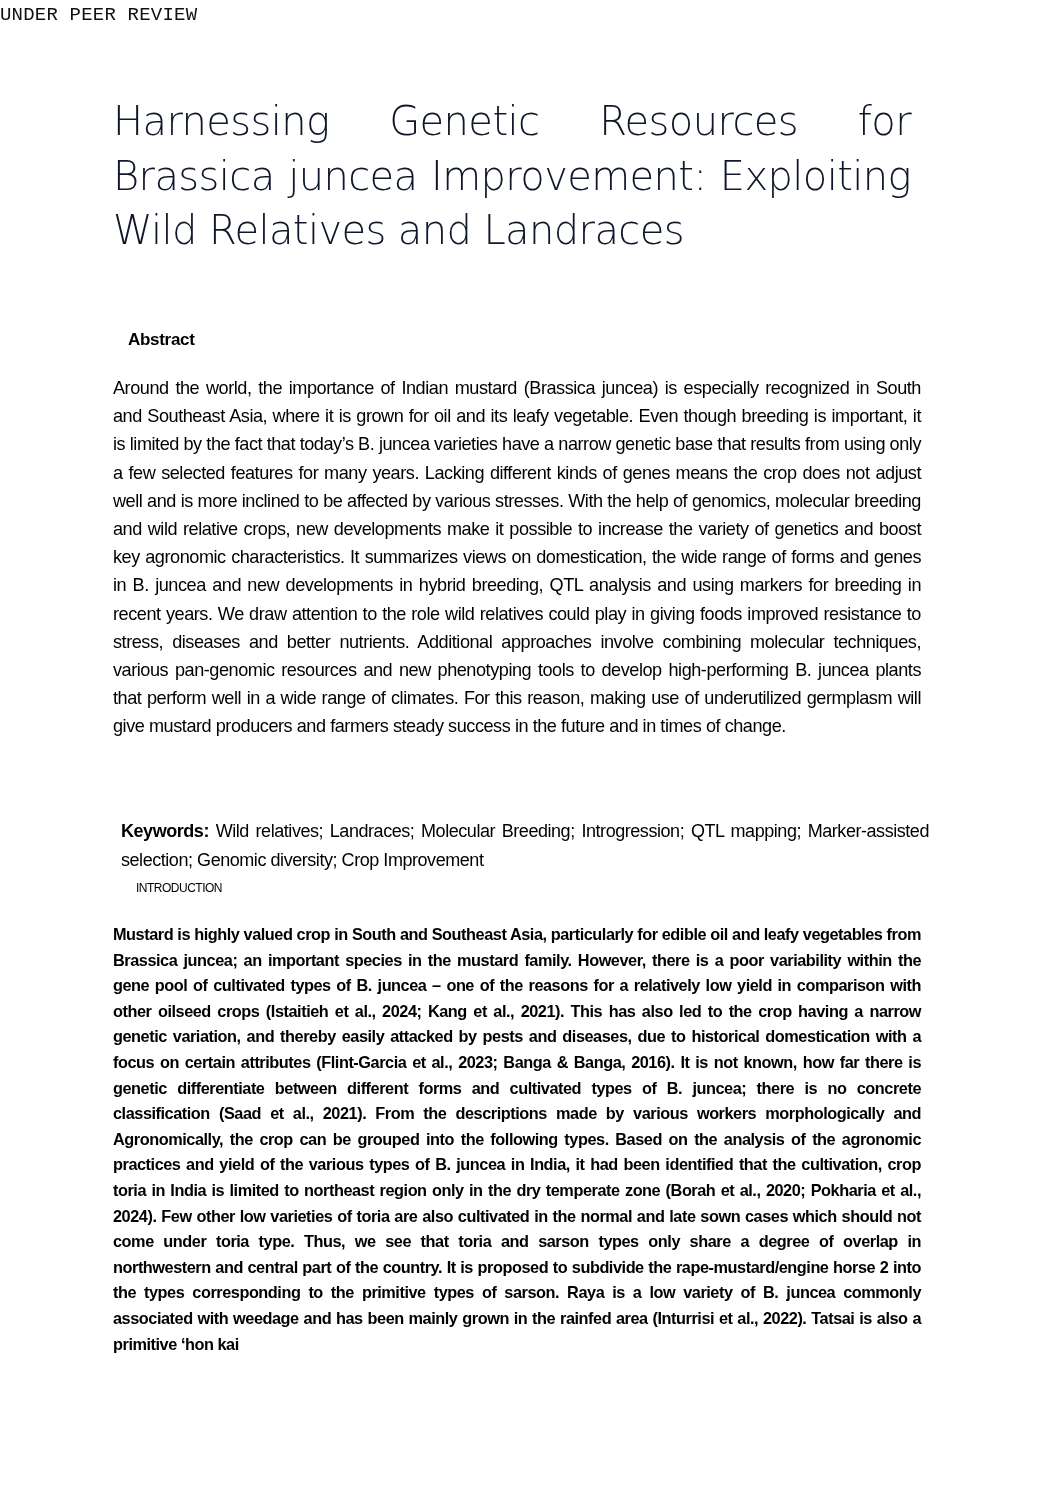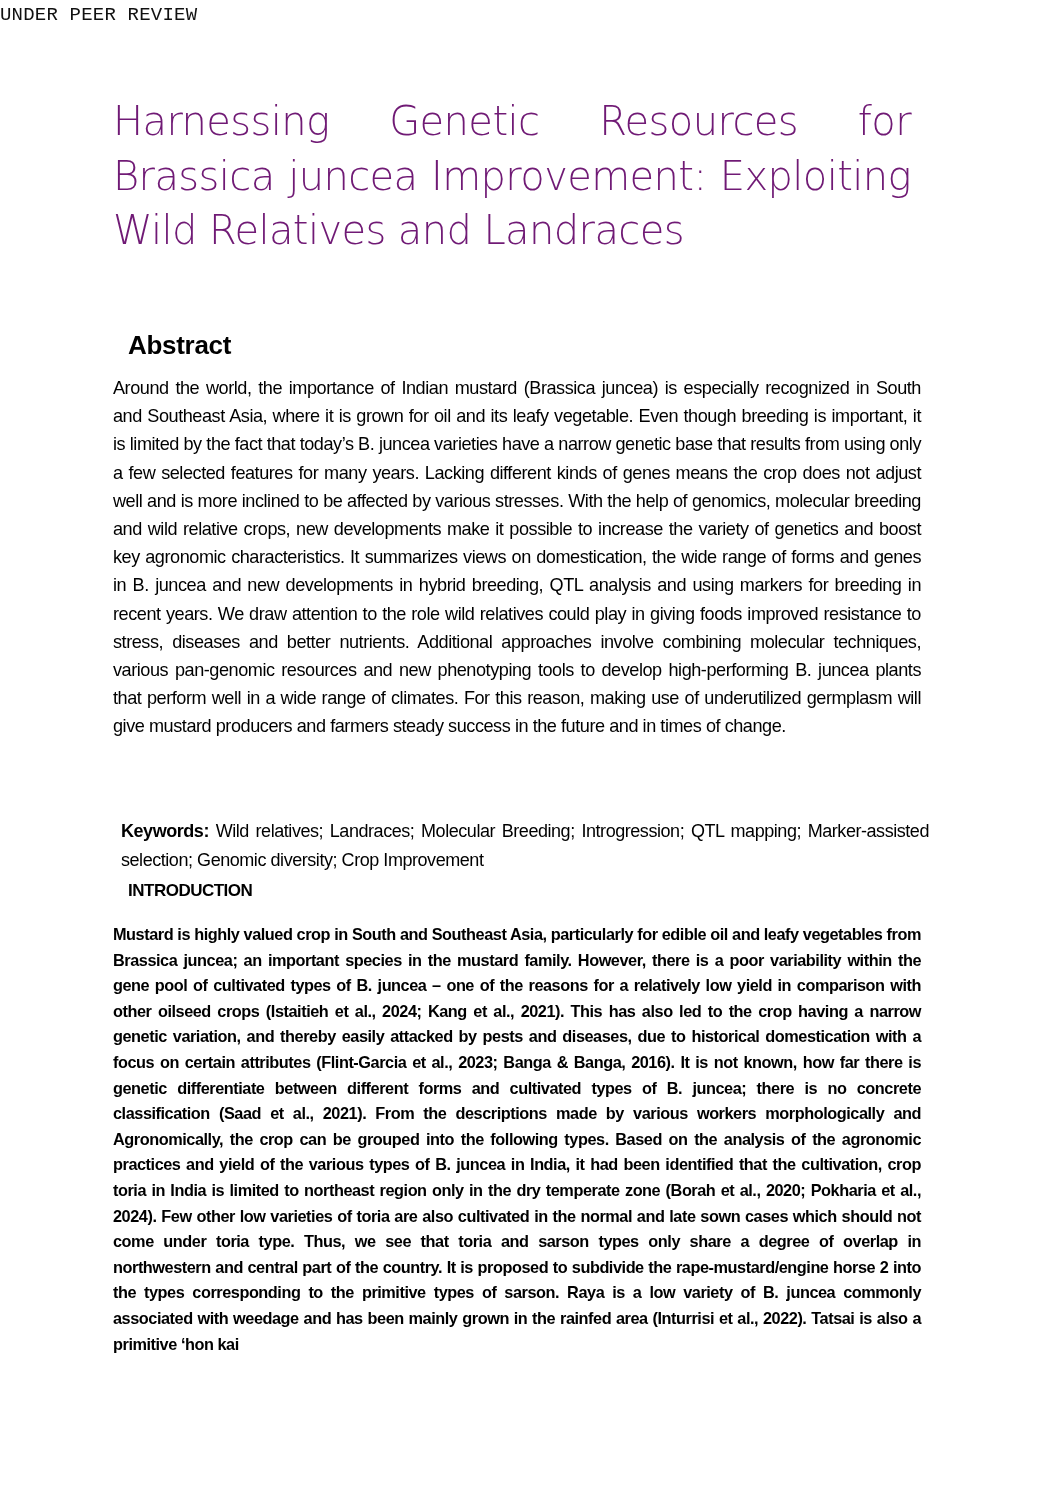--- a/index.html
+++ b/index.html
@@ -27,40 +27,40 @@
   .title {
     position: absolute;
     left: 113px;
     top: 94px;
     width: 798px;
     margin: 0;
     font-family: "DejaVu Sans", "Liberation Sans", sans-serif;
     font-weight: 300;
     font-size: 40px;
     line-height: 54.5px;
-    color: #701a75;
+    color: #0f172a;
     text-align: justify;
     text-align-last: left;
     letter-spacing: -0.6px;
     word-spacing: 0px;
   }
   .content {
     position: absolute;
     left: 113px;
     width: 808px;
     font-family: "Liberation Sans", "DejaVu Sans", sans-serif;
   }
   .abstract-heading {
     position: absolute;
     left: 128px;
     top: 330px;
     margin: 0;
     font-family: "Liberation Sans", sans-serif;
     font-weight: bold;
-    font-size: 26px;
+    font-size: 17px;
     letter-spacing: -0.3px;
   }
   .abstract-body {
     top: 374px;
     margin: 0;
     font-size: 18.1px;
     line-height: 28.2px;
     text-align: justify;
     letter-spacing: -0.45px;
   }
@@ -70,26 +70,26 @@
     font-size: 18px;
     line-height: 29px;
     text-align: justify;
     letter-spacing: -0.45px;
   }
   .keywords-label {
     font-weight: bold;
   }
   .intro-heading {
     position: absolute;
-    left: 128px;
+    left: 136px;
     top: 881px;
     margin: 0;
     font-family: "Liberation Sans", sans-serif;
-    font-weight: bold;
-    font-size: 17px;
+    font-weight: normal;
+    font-size: 12px;
     letter-spacing: -0.5px;
   }
   .intro-body {
     top: 922px;
     margin: 0;
     font-size: 16.3px;
     line-height: 25.6px;
     text-align: justify;
     letter-spacing: -0.45px;
     font-weight: bold;

